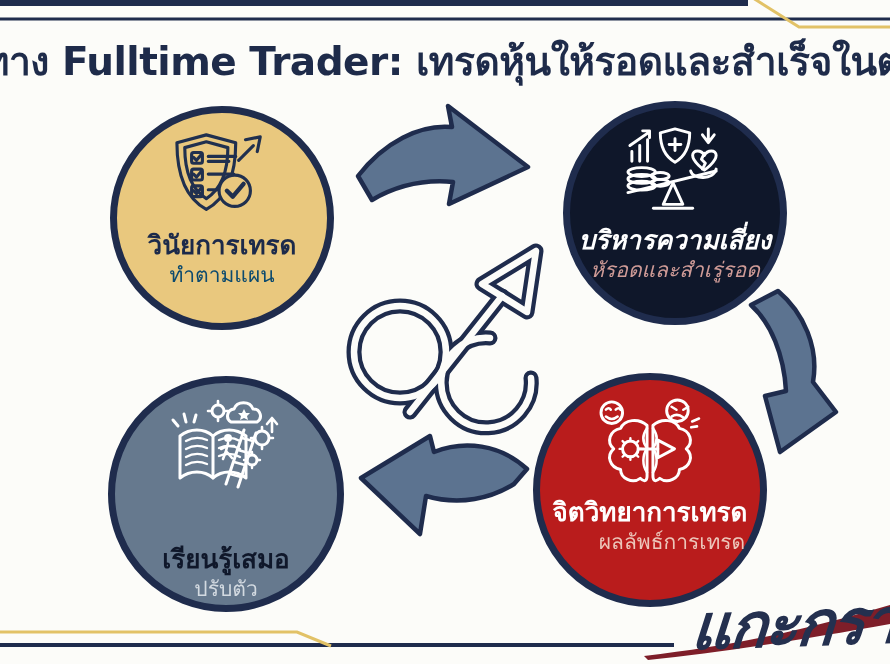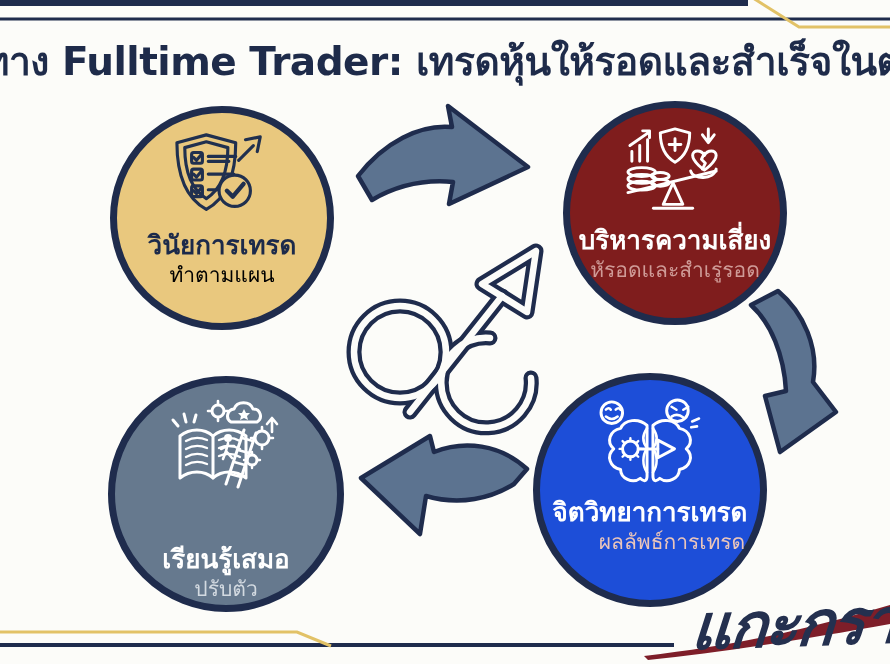--- a/index.html
+++ b/index.html
@@ -65,24 +65,24 @@
       <rect x="29" y="58" width="11" height="11" rx="2"></rect>
         <path d="M31,63 l3,3 5,-6"></path>
       <path d="M46,28 H74 M46,33 H67 M46,46 H72 M46,62 H56"></path>
       <path d="M77,32 L92,17"></path>
         <path d="M84,11 L99,8 L96,23"></path>
       <circle cx="73" cy="63" r="16" fill="#e9c87e"></circle>
       <path d="M65,63 l6,6 11,-13" stroke-width="4.5"></path>
     </svg>
   </div>
   <div class="node-title" style="color: rgb(28, 42, 74);">วินัยการเทรด</div>
-  <div class="node-subtitle" style="color: #000000;">ทำตามแผน</div>
+  <div class="node-subtitle" style="color: #0c4a6e;">ทำตามแผน</div>
 </div>
 
-<div class="node" id="node-risk" style="background-color: #7f1d1d;">
+<div class="node" id="node-risk" style="background-color: #0f172a; font-style: italic;">
   <div class="icon-wrap">
     <svg width="126" height="98" viewBox="0 0 120 100" fill="none" stroke="#ffffff" stroke-width="3" stroke-linecap="round" stroke-linejoin="round">
       <path d="M12,70 L102,48"></path>
       <path d="M58,60 L48,82 H68 Z"></path>
         <path d="M38,86 H78"></path>
       <ellipse cx="26" cy="63" rx="14" ry="4.5"></ellipse>
         <ellipse cx="26" cy="56" rx="14" ry="4.5"></ellipse>
         <ellipse cx="26" cy="49" rx="14" ry="4.5"></ellipse>
       <ellipse cx="45" cy="60" rx="9" ry="3.5"></ellipse>
         <ellipse cx="45" cy="53" rx="9" ry="3.5"></ellipse>
@@ -116,25 +116,25 @@
         <path d="M96,29 v3 M96,48 v3 M85,40 h3 M104,40 h3" stroke-width="2.6"></path>
       <circle cx="86" cy="62" r="5"></circle>
         <path d="M86,54 v2 M86,68 v2 M78,62 h2 M92,62 h2" stroke-width="2.4"></path>
       <path d="M60,86 L78,32 M72,89 L90,35"></path>
       <path d="M64,76 l11,3 M68,64 l11,3 M72,52 l11,3 M76,40 l11,3" stroke-width="2.6"></path>
       <circle cx="62" cy="40" r="4" fill="#ffffff" stroke="none"></circle>
       <path d="M62,45 l-2,8 M60,53 l-3,8 M60,53 l6,7 M61,48 l-6,3 M61,48 l7,0" stroke-width="2.6"></path>
       <path d="M106,34 V21 M101,26 l5,-6 5,6" stroke-width="2.6"></path>
     </svg>
   </div>
-  <div class="node-title" style="color: #ffffff; margin-top: 48px;">เรียนรู้เสมอ</div>
+  <div class="node-title" style="color: #0f172a; margin-top: 48px;">เรียนรู้เสมอ</div>
   <div class="node-subtitle" style="color: rgb(211, 218, 225);">ปรับตัว</div>
 </div>
 
-<div class="node" id="node-psychology" style="background-color: #1d4ed8;">
+<div class="node" id="node-psychology" style="background-color: #b91c1c;">
   <div class="icon-wrap">
     <svg width="128" height="98" viewBox="0 0 120 100" fill="none" stroke="#ffffff" stroke-width="3" stroke-linecap="round" stroke-linejoin="round">
       <circle cx="21" cy="17" r="11"></circle>
       <path d="M15,14 q3,-3 5,0 M25,14 q3,-3 5,0 M15,21 q6,5 12,0" stroke-width="2.6"></path>
       <circle cx="88" cy="15" r="11"></circle>
       <path d="M82,11 l5,3 M94,14 l5,-3 M82,21 q6,-4 12,1 M103,26 l7,-3 M102,32 l6,-1" stroke-width="2.6"></path>
       <path d="M57,30 C48,22 34,24 30,33 C19,35 15,47 23,54 C15,61 19,73 30,75 C30,84 42,90 50,84 C54,88 57,87 57,82 Z"></path>
       <path d="M63,30 C72,22 86,24 90,33 C101,35 105,47 97,54 C105,61 101,73 90,75 C90,84 78,90 70,84 C66,88 63,87 63,82 Z"></path>
       <path d="M57,33 C52,40 52,47 57,53 C52,61 52,71 57,78 M63,33 C68,40 68,47 63,53 C68,61 68,71 63,78" stroke-width="2.6"></path>
       <circle cx="40" cy="54" r="8"></circle>

